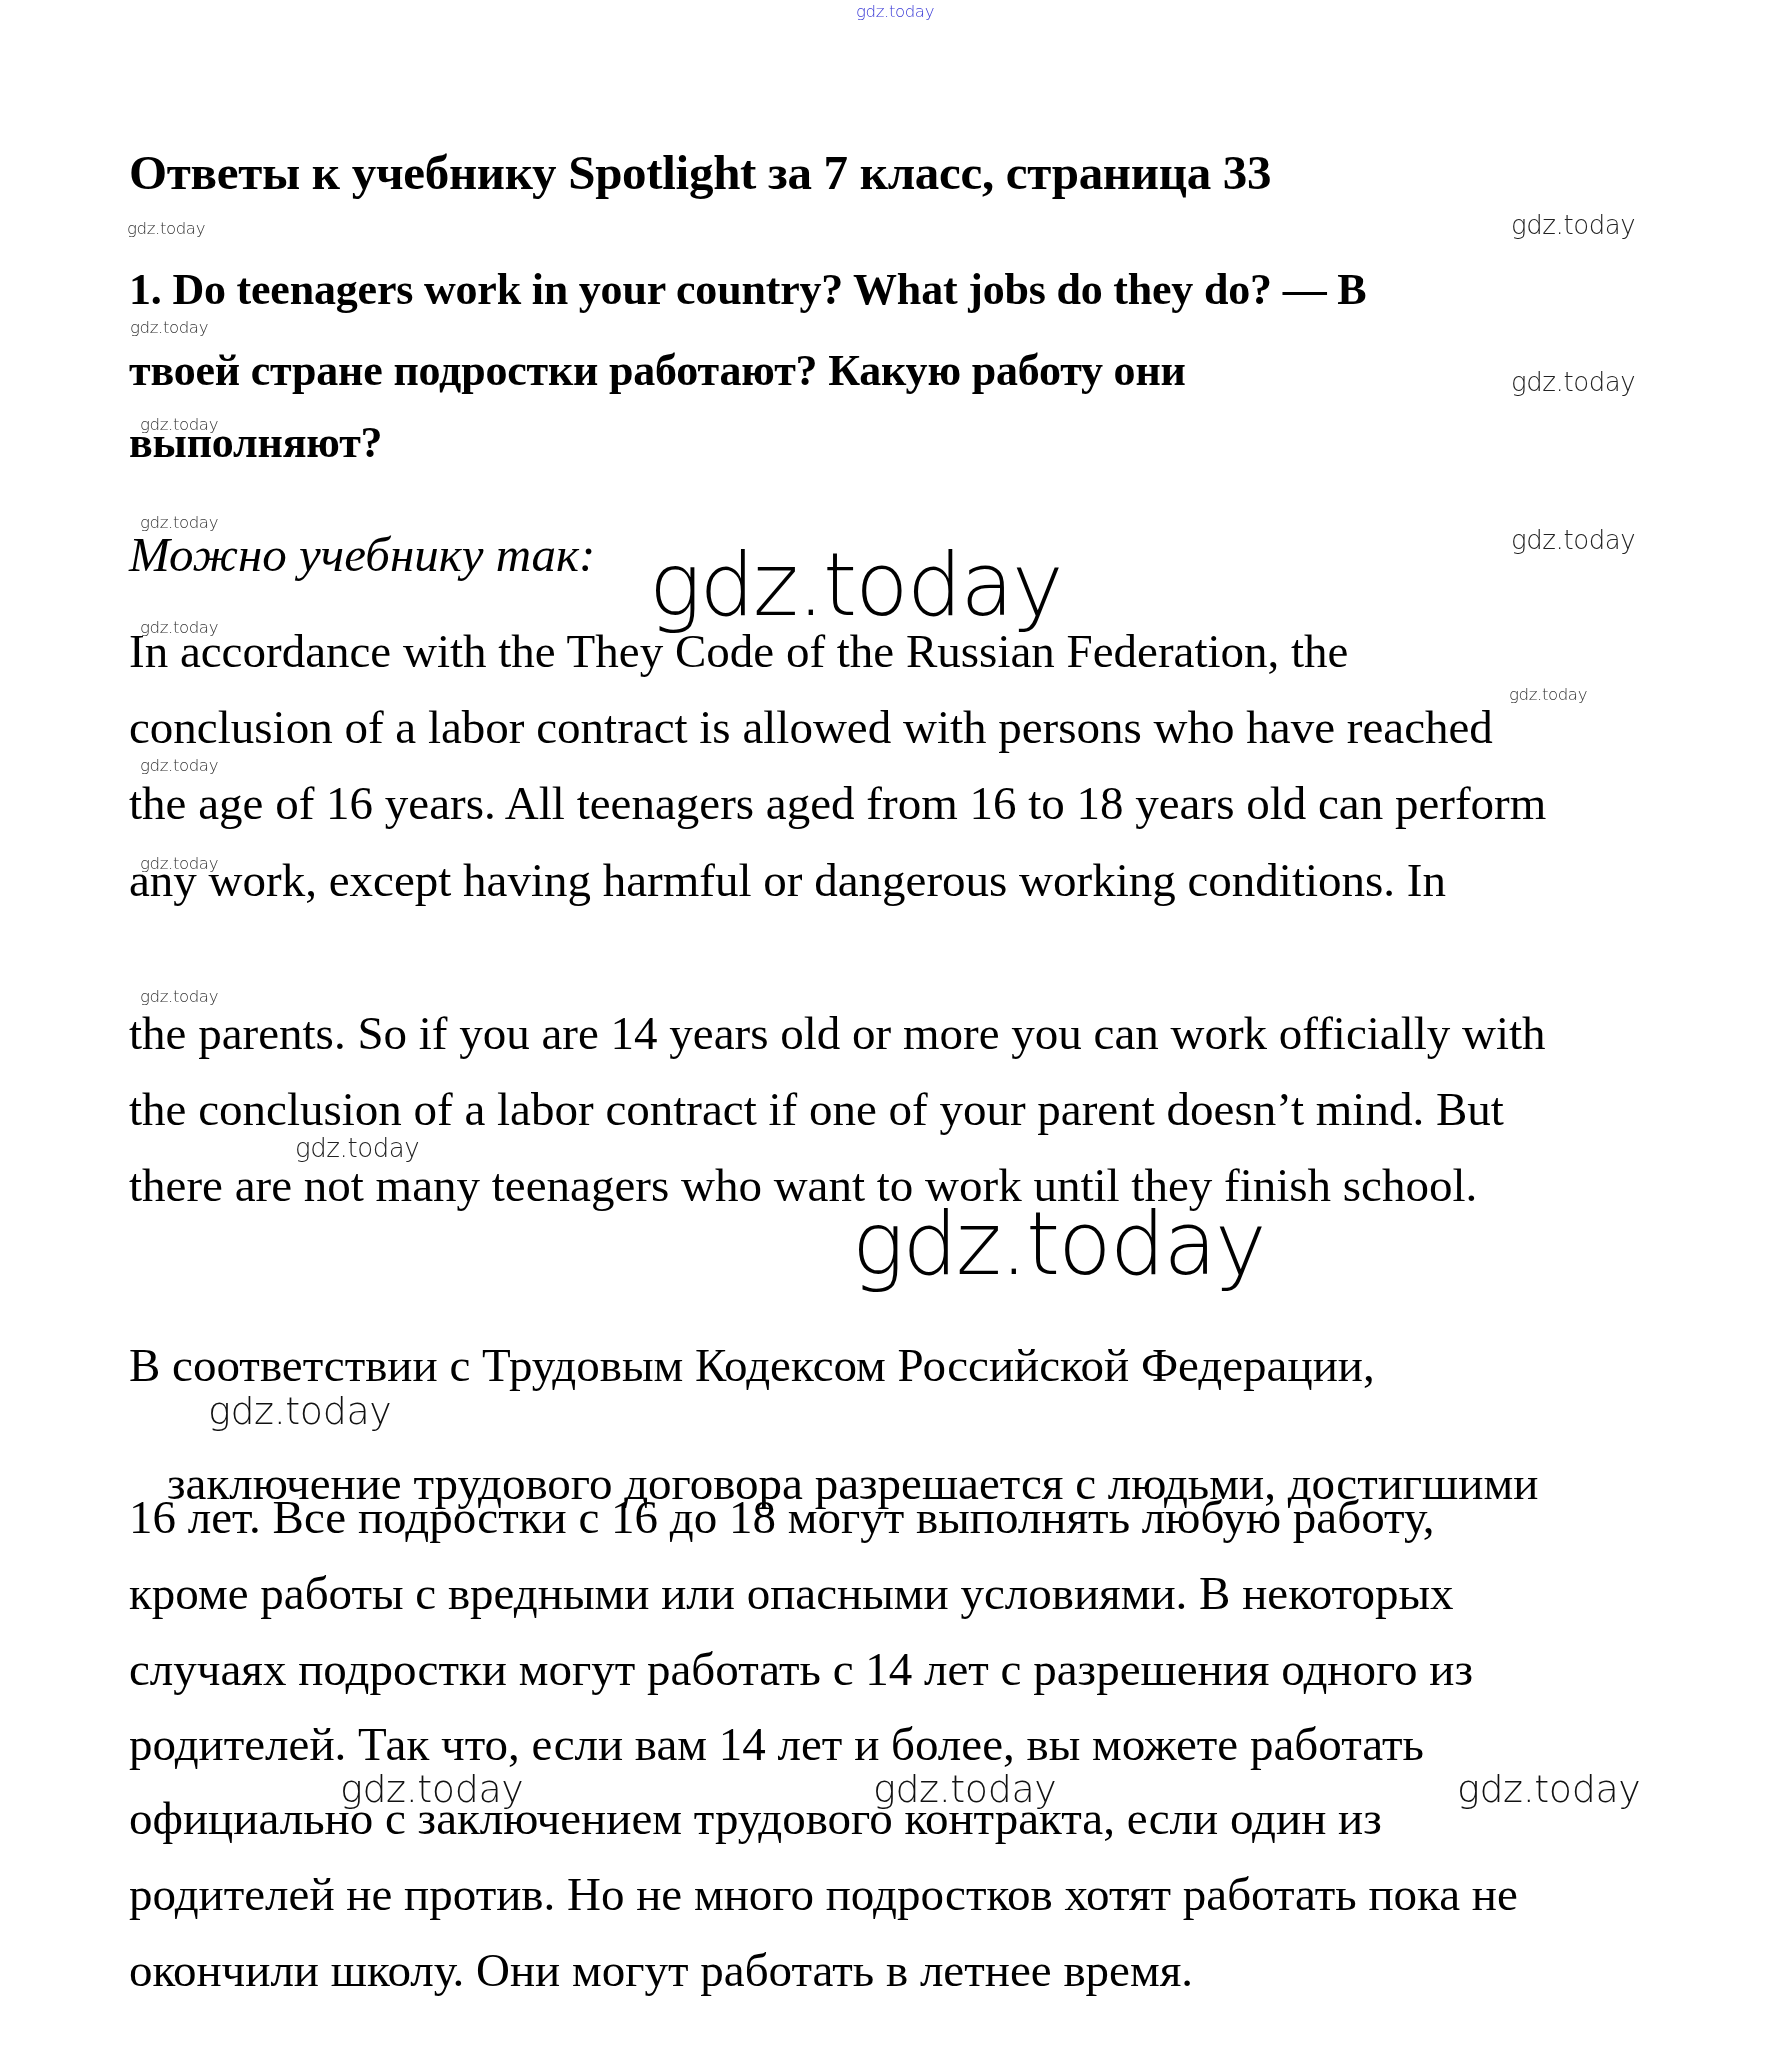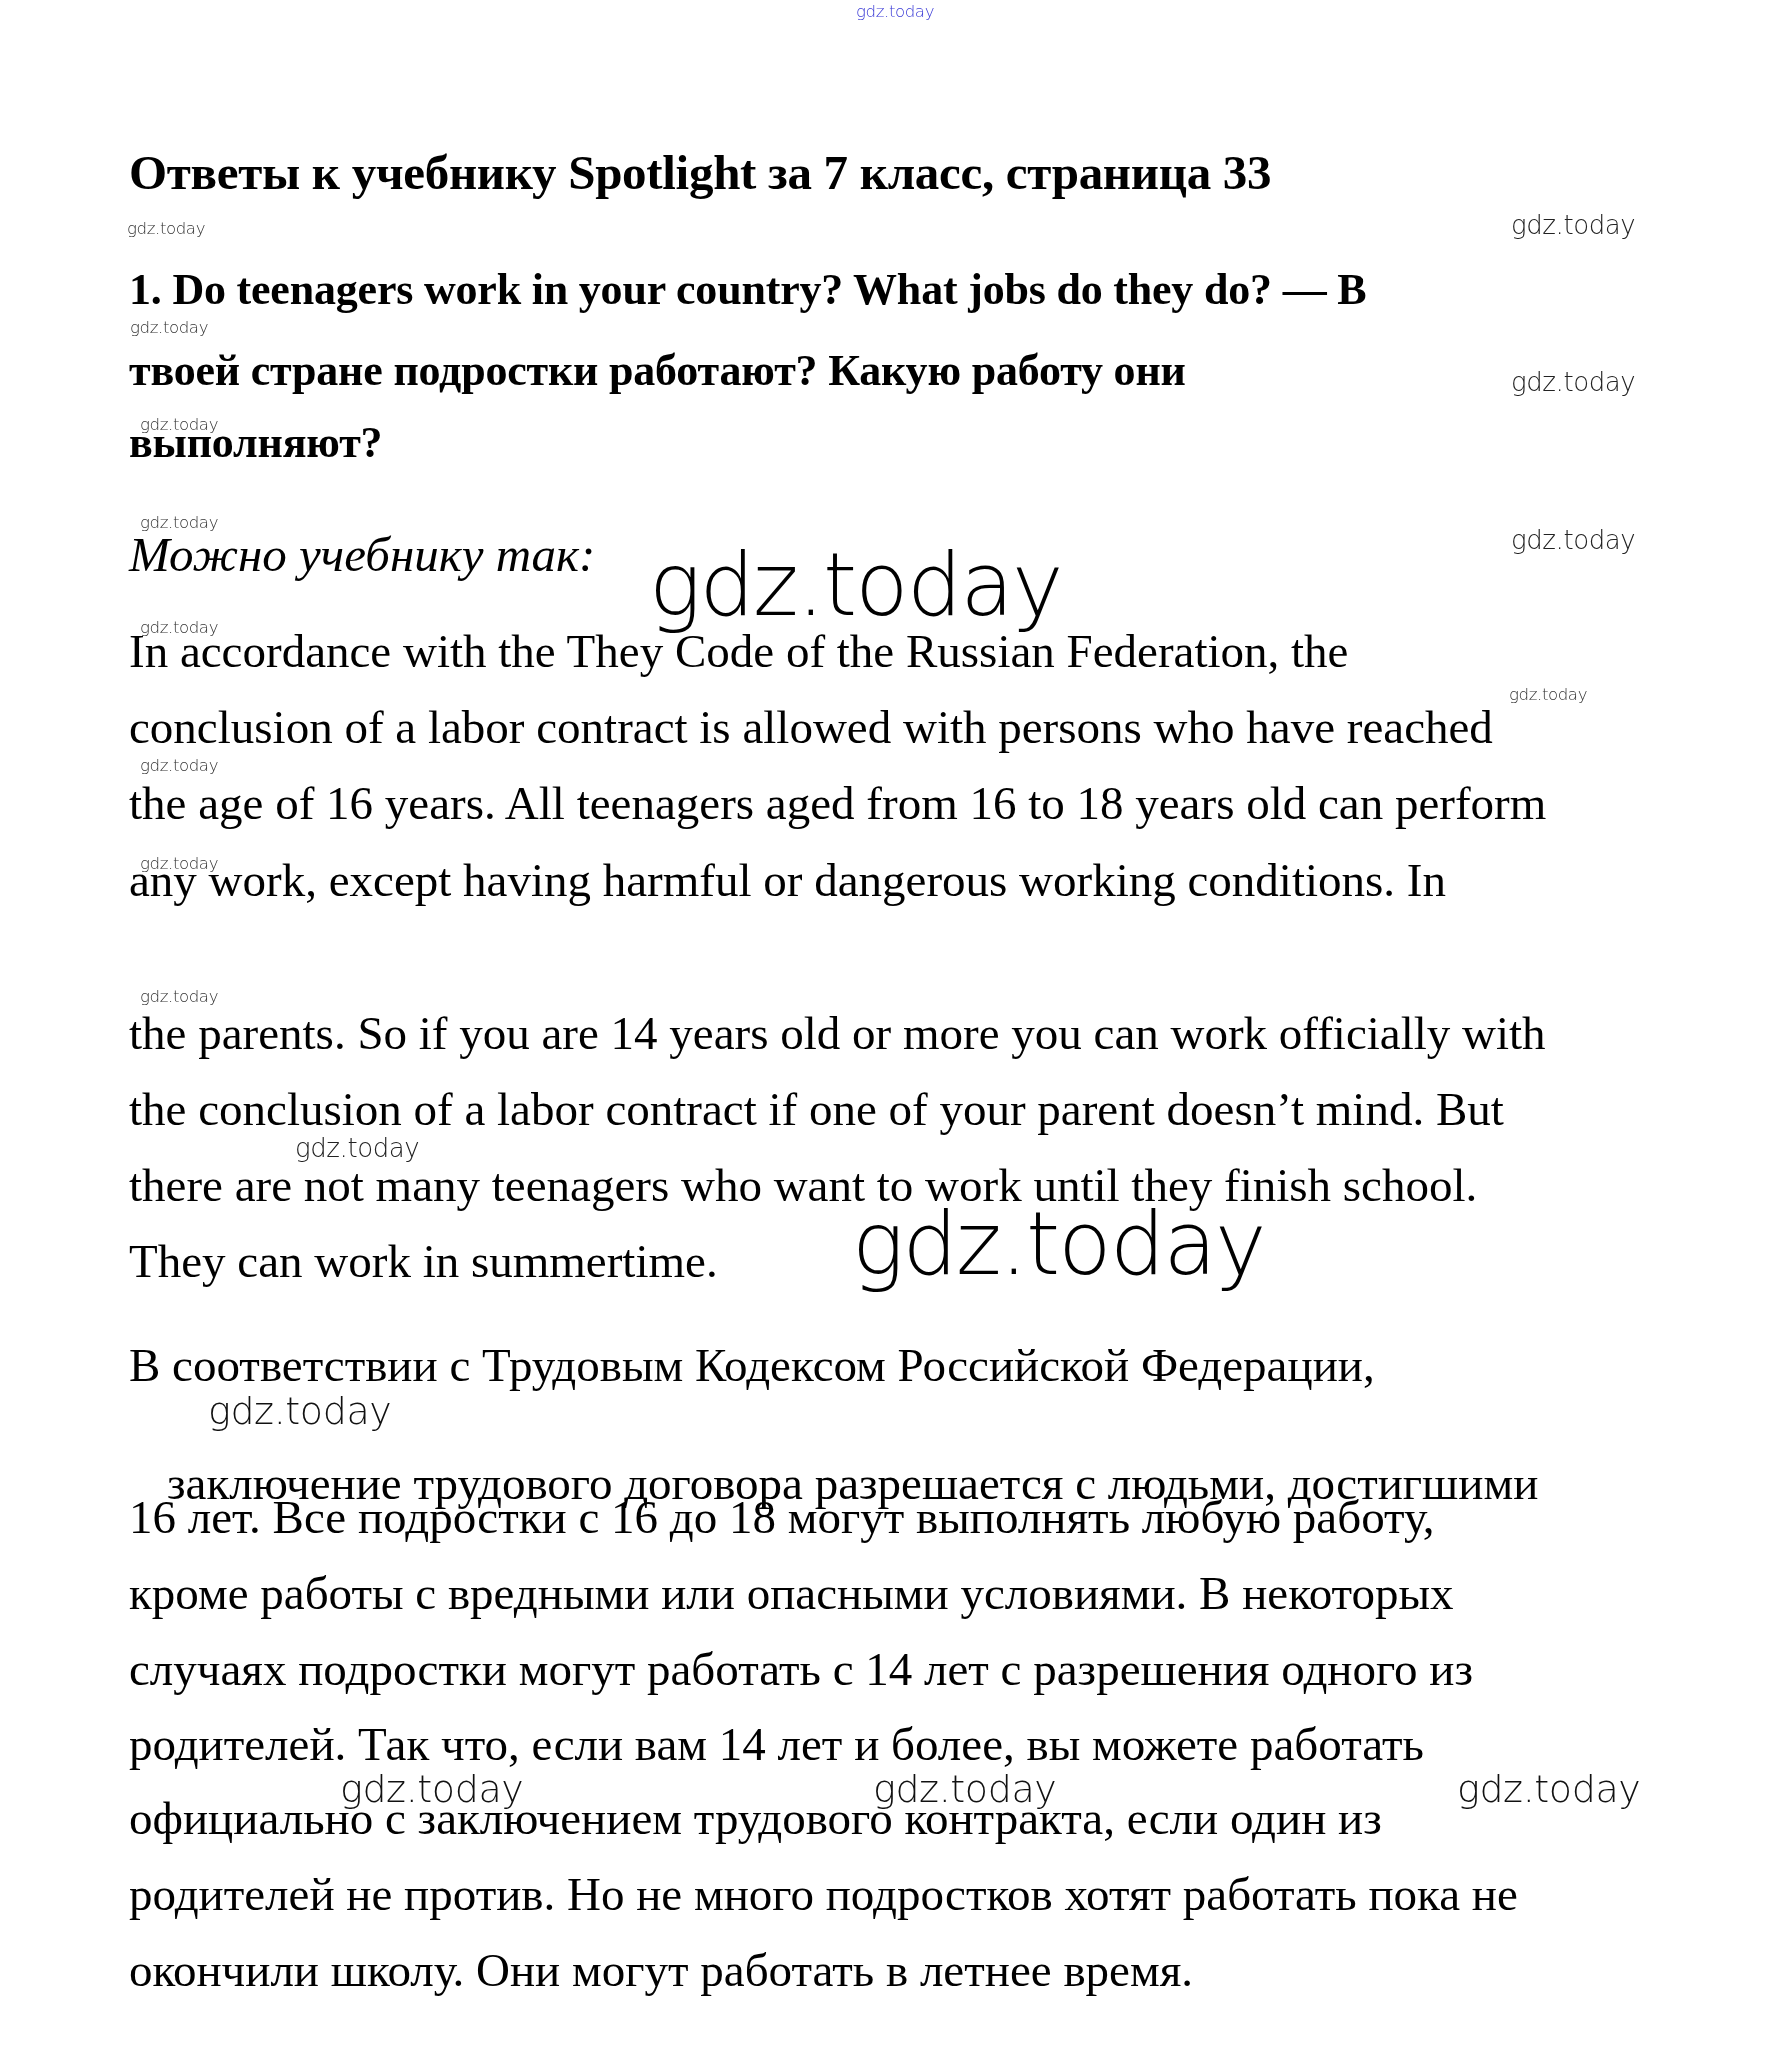--- a/index.html
+++ b/index.html
@@ -91,21 +91,20 @@
   <div class="line body-en" style="top:704px;">conclusion of a labor contract is allowed with persons who have reached</div>
   <div class="wm tiny" style="left:140px; top:758px;">gdz.today</div>
   <div class="line body-en" style="top:780px;">the age of 16 years. All teenagers aged from 16 to 18 years old can perform</div>
   <div class="wm tiny" style="left:140px; top:856px;">gdz.today</div>
   <div class="line body-en" style="top:857px;">any work, except having harmful or dangerous working conditions. In</div>
   <div class="wm tiny" style="left:140px; top:989px;">gdz.today</div>
   <div class="line body-en" style="top:1010px;">the parents. So if you are 14 years old or more you can work officially with</div>
   <div class="line body-en" style="top:1086px;">the conclusion of a labor contract if one of your parent doesn’t mind. But</div>
   <div class="wm small" style="left:295px; top:1135px;">gdz.today</div>
   <div class="line body-en" style="top:1162px;">there are not many teenagers who want to work until they finish school.</div>
-  <div class="line body-en" style="top:1238px;">They can work in summertime.</div>
   <div class="wm large" style="left:852px; top:1201px;">gdz.today</div>
 
   <div class="line body-ru" style="top:1342px;">В соответствии с Трудовым Кодексом Российской Федерации,</div>
   <div class="wm medium" style="left:208px; top:1392px;">gdz.today</div>
   <div class="line body-ru" style="top:1460px;margin-left:38px;">заключение трудового договора разрешается с людьми, достигшими</div>
   <div class="line body-ru" style="top:1494px;">16 лет. Все подростки с 16 до 18 могут выполнять любую работу,</div>
   <div class="line body-ru" style="top:1570px;">кроме работы с вредными или опасными условиями. В некоторых</div>
   <div class="line body-ru" style="top:1646px;">случаях подростки могут работать с 14 лет с разрешения одного из</div>
   <div class="line body-ru" style="top:1721px;">родителей. Так что, если вам 14 лет и более, вы можете работать</div>
   <div class="wm medium" style="left:340px; top:1770px;">gdz.today</div>

